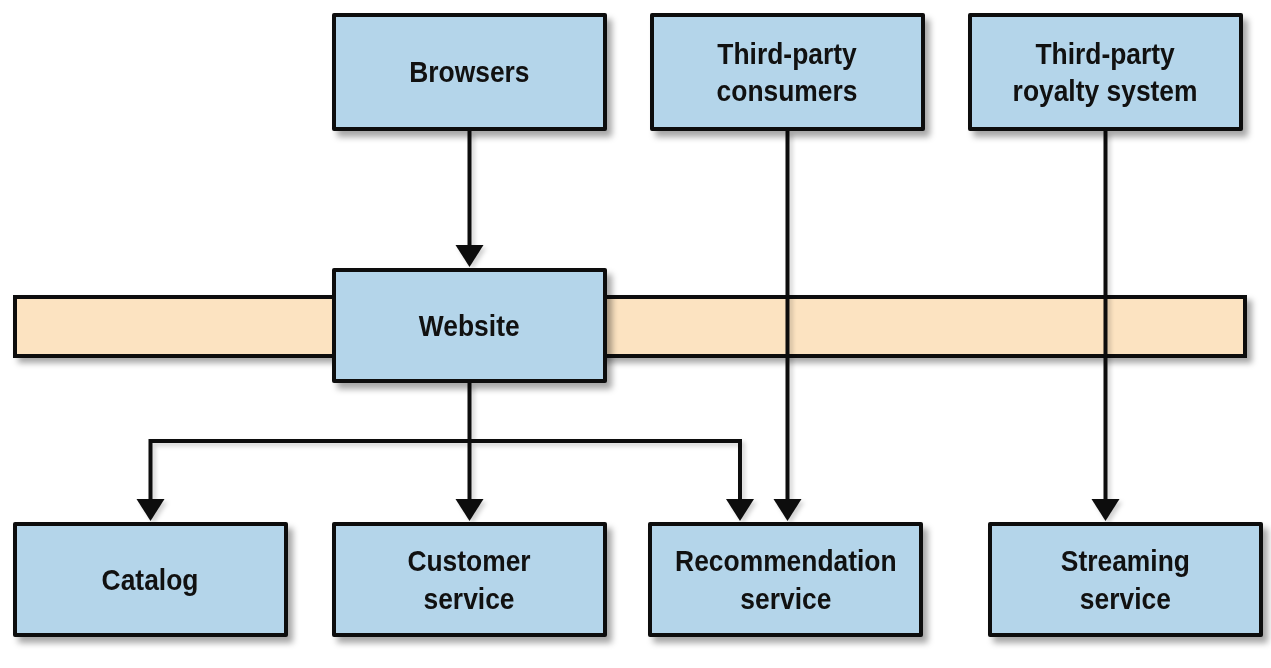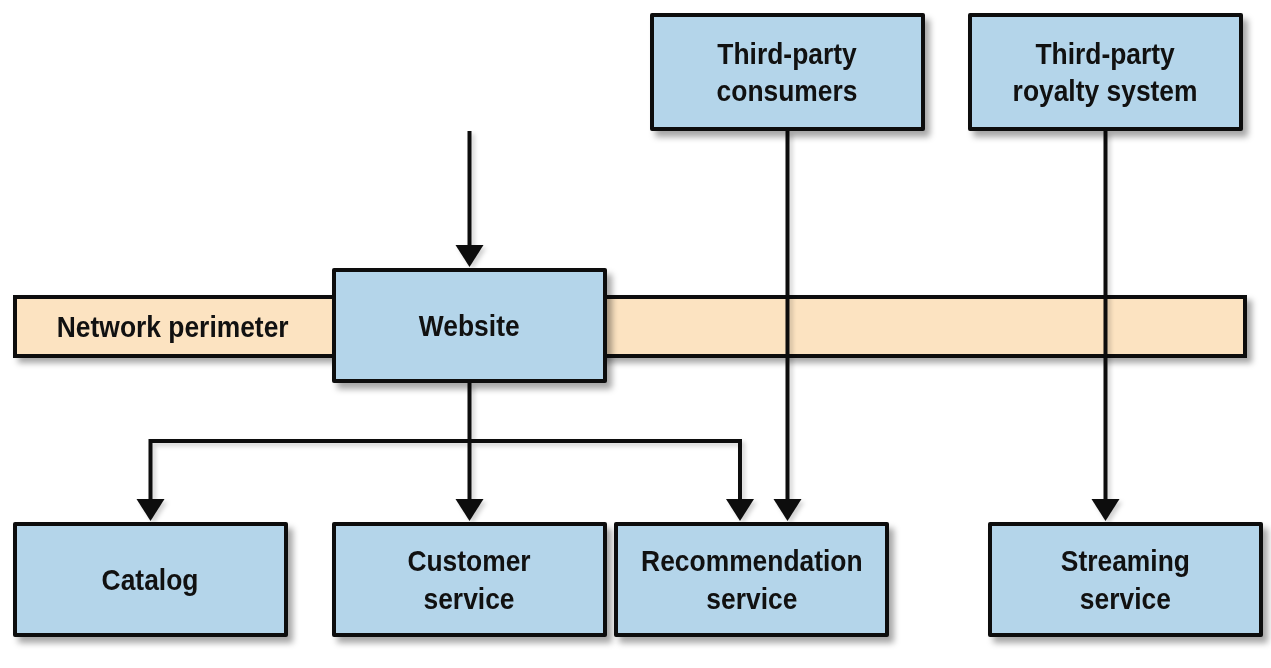--- a/index.html
+++ b/index.html
@@ -58,32 +58,29 @@
   }
   .node>span{display:inline-block;transform:scaleX(0.88);}
   .row-top{top:13px;height:118px;}
   .row-bottom{top:522px;height:115px;}
   #node-browsers{left:332px;}
   #node-consumers{left:650px;}
   #node-royalty{left:968px;}
   #node-website{left:332px;top:268px;height:115px;}
   #node-catalog{left:13px;}
   #node-customer{left:332px;}
-  #node-recommendation{left:614px;text-align:center;}
+  #node-recommendation{left:648px;text-align:center;}
   #node-streaming{left:964px;margin-left:24px;}
 </style>
 </head>
 <body>
 
 <div id="canvas">
 
   <div class="band"></div>
-  <div class="band-label">
-    <span>Network perimeter</span>
-  </div>
 
   <svg class="edges" width="1271" height="668" viewBox="0 0 1271 668">
 
     <path class="edge" d="M469.5 131 V 247"></path>
     <polygon class="arrowhead" points="469.5,267 455.5,245 483.5,245"></polygon>
 
     <path class="edge" d="M469.5 383 V 501"></path>
     <polygon class="arrowhead" points="469.5,521 455.5,499 483.5,499"></polygon>
 
     <path class="edge" d="M469.5 441 H 150.5 V 501"></path>
@@ -92,20 +89,23 @@
     <path class="edge" d="M469.5 441 H 740 V 501"></path>
     <polygon class="arrowhead" points="740,521 726,499 754,499"></polygon>
 
     <path class="edge" d="M787.5 131 V 501"></path>
     <polygon class="arrowhead" points="787.5,521 773.5,499 801.5,499"></polygon>
 
     <path class="edge" d="M1105.5 131 V 501"></path>
     <polygon class="arrowhead" points="1105.5,521 1091.5,499 1119.5,499"></polygon>
   </svg>
 
+  <div id="node-browsers" class="node row-top">
+    <span>Browsers</span>
+  </div>
   <div id="node-consumers" class="node row-top">
     <span>Third-party
 consumers</span>
   </div>
   <div id="node-royalty" class="node row-top">
     <span>Third-party
 royalty system</span>
   </div>
 
   <div id="node-catalog" class="node row-bottom">

